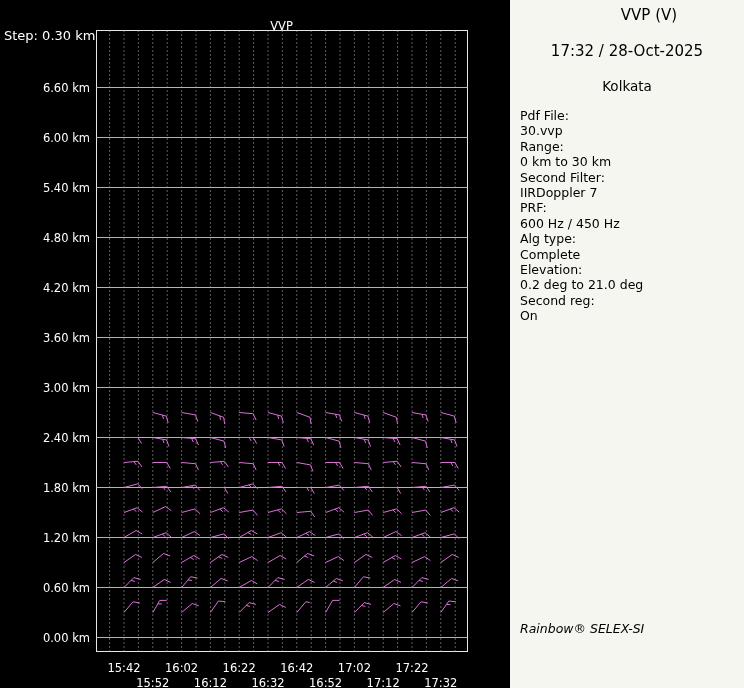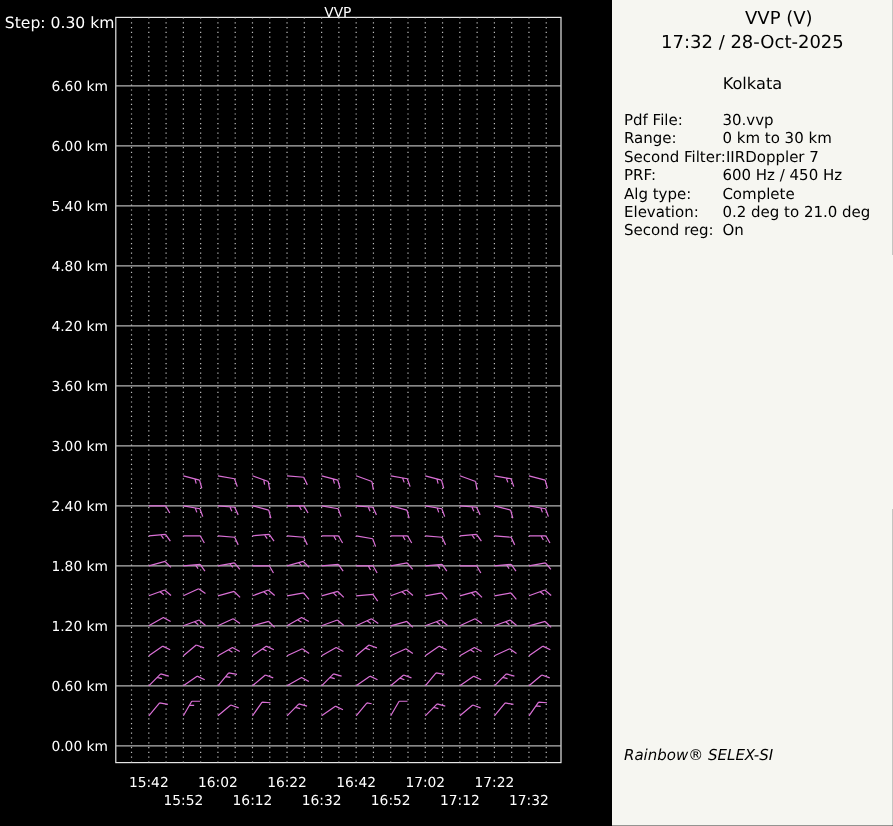--- a/index.html
+++ b/index.html
@@ -1,34 +1,34 @@
 <!DOCTYPE html>
 <html><head>
 <meta charset="utf-8">
 <style>
   html,body{margin:0;padding:0;}
   body{
     width:744px;height:688px;position:relative;overflow:hidden;
     background:#000000;
     font-family:"DejaVu Sans","Liberation Sans",sans-serif;
   }
-  .chart-area{position:absolute;left:0;top:0;width:510px;height:633px;background:#000000;}
+  .chart-area{position:absolute;left:0;top:16px;width:510px;height:633px;background:#000000;}
   .chart-title{position:absolute;left:96px;top:3px;width:371px;text-align:center;
     color:#ffffff;font-size:11.5px;}
   .step-label{position:absolute;left:4px;top:12px;color:#ffffff;font-size:13px;white-space:nowrap;}
   #chart-svg{position:absolute;left:0;top:0;}
   #chart-svg text{font-family:"DejaVu Sans","Liberation Sans",sans-serif;}
   .info-panel{position:absolute;left:510px;top:0;width:234px;height:688px;
     background:#f6f6f1;color:#000000;}
   .panel-header{padding-top:6px;text-align:center;}
   .panel-title{font-size:15px;line-height:19px;padding-left:44px;}
-  .panel-datetime{font-size:15px;line-height:19px;margin-top:1px;}
+  .panel-datetime{font-size:15px;line-height:19px;margin-top:17px;}
   .panel-site{font-size:13.5px;line-height:17px;margin-top:17px;}
   .info-fields{margin:13px 0 0 10px;}
-  .field-row{display:flex;font-size:12.5px;line-height:15.4px;white-space:nowrap;}
+  .field-row{display:flex;font-size:12.5px;line-height:15.4px;white-space:nowrap;flex-direction:column;}
   .field-label{min-width:82px;flex:none;}
   .branding{position:absolute;left:10px;top:621px;font-size:12.5px;font-style:italic;}
 </style>
 </head>
 <body>
 
 <div class="screen">
 
   <div class="chart-area">
     <div class="chart-title">VVP</div>

